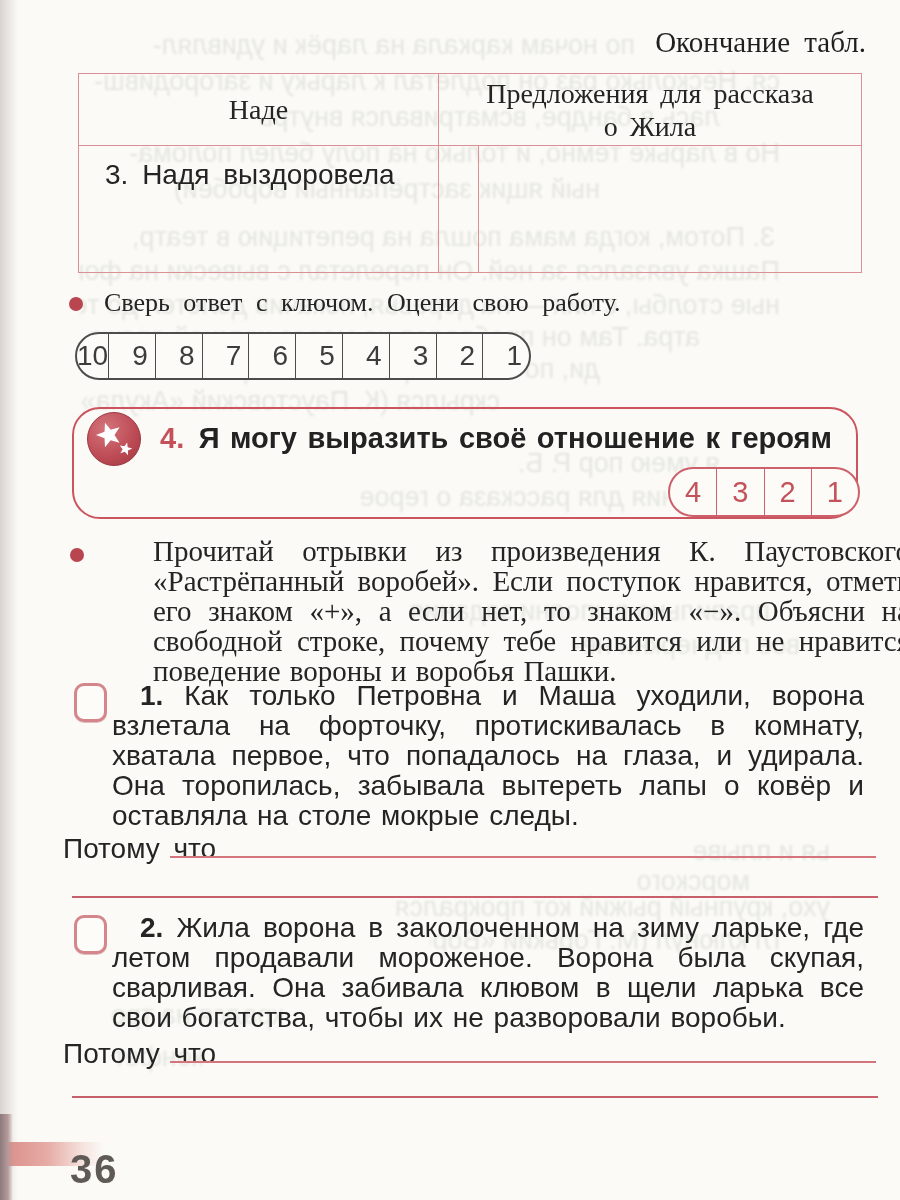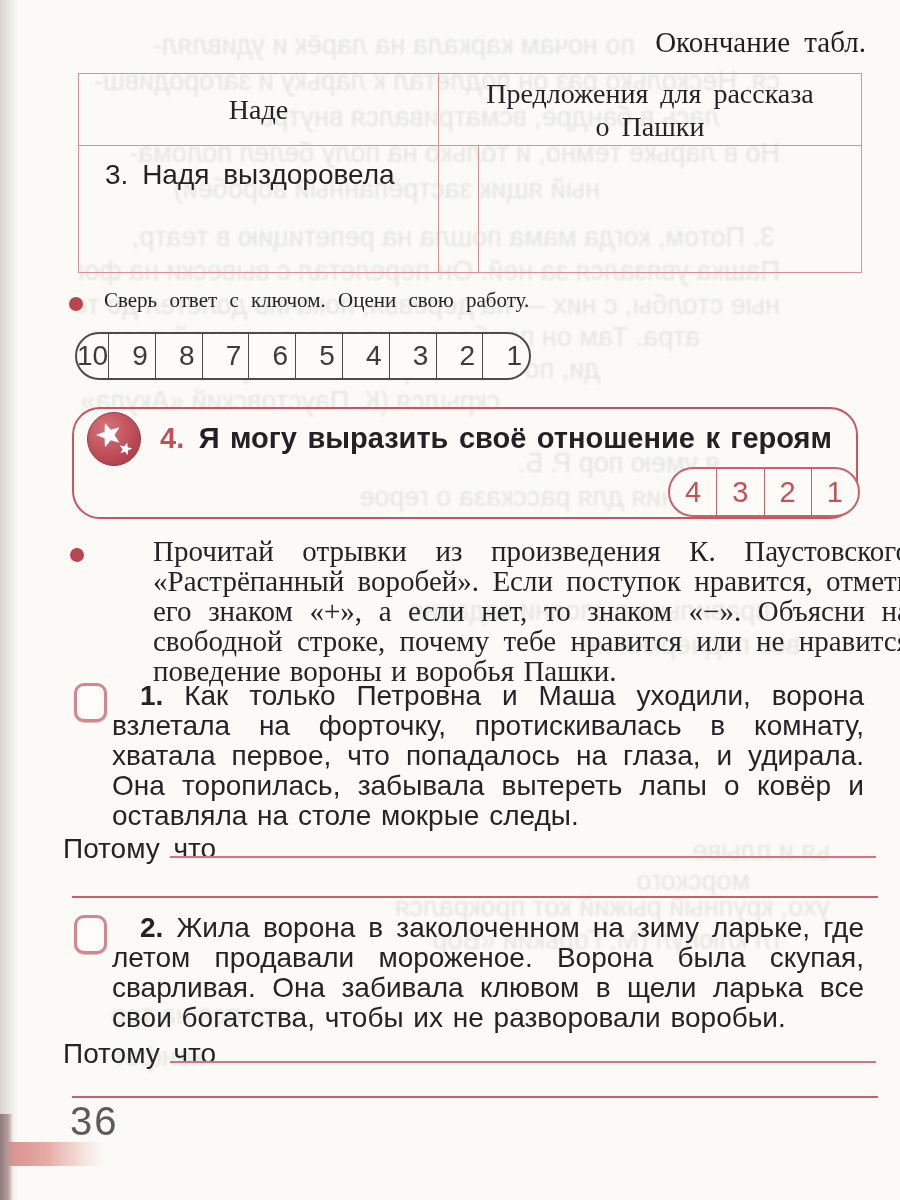--- a/index.html
+++ b/index.html
@@ -30,21 +30,21 @@
   .tbl .brow{display:flex;height:126px;gap:40px;}
   .tbl .c1{width:360px;border-right:1.5px solid #db9095;display:flex;align-items:center;justify-content:center;}
   .tbl .c2{flex:1;display:flex;flex-direction:column;align-items:center;justify-content:center;line-height:33px;}
   .tbl .hrow .serif{font-size:28px;word-spacing:5px;}
   .tbl .brow .c1{align-items:flex-start;justify-content:flex-start;padding:13px 0 0 26px;}
   .tbl .brow .c2{border-left:1.5px solid #db9095;margin-left:-1.5px;}
   .plan-cell{font-size:28px;word-spacing:6px;}
 
   
   .bullet{position:absolute;width:14px;height:14px;border-radius:50%;background:#b9454e;}
-  .check-line{position:absolute;left:104px;top:288px;width:700px;font-size:21px;word-spacing:7px;}
+  .check-line{position:absolute;left:104px;top:288px;width:700px;font-size:26px;word-spacing:7px;}
 
   
   .strip10{
     position:absolute;left:75px;top:332px;width:456px;height:48px;
     border:2px solid #4c4c4c;border-radius:24px;display:flex;background:#fcfbf7;gap:16px;
   }
   .strip10 .cell{
     flex:1;display:flex;align-items:center;justify-content:center;
     border-right:1.5px solid #4c4c4c;font-size:28px;color:#3c3c3c;
   }
@@ -91,21 +91,21 @@
     background:linear-gradient(to right,#d98b87 0%,#e6aba5 45%,#f6e3df 80%,rgba(246,227,223,0) 100%);
   }
   .gutter{
     position:absolute;left:0;top:0;width:18px;height:1200px;pointer-events:none;
     background:linear-gradient(to right,rgba(140,122,120,.30),rgba(140,122,120,0));
   }
   .gutter-dark{
     position:absolute;left:0;top:1114px;width:13px;height:86px;
     background:linear-gradient(to right,#8d797d,#b59a9a 60%,rgba(181,154,154,0));
   }
-  .page-num{position:absolute;left:70px;top:1099px;font-size:40px;font-weight:normal;
+  .page-num{position:absolute;left:70px;top:1147px;font-size:40px;font-weight:bold;
             color:#5f5a55;letter-spacing:2px;}
 </style>
 </head>
 <body>
 
 <div class="page">
 
   <div class="ghost-layer">
       <div class="ghost" style="left: 95px; top: 30px; width: 540px;">по ночам каркала на ларёк и удивлял-</div>
       <div class="ghost" style="left: 80px; top: 66px; width: 700px;">ся. Несколько раз он подлетал к ларьку и загородивш-</div>
@@ -131,21 +131,21 @@
     </div>
   <div class="gutter"></div>
 
   <div class="cont-label serif">Окончание табл.</div>
 
   <div class="tbl">
     <div class="hrow">
       <div class="c1 serif">Наде</div>
       <div class="c2">
         <span class="serif" style="font-size:28px;word-spacing:5px;">Предложения для рассказа</span>
-        <span class="serif" style="font-size:28px;word-spacing:5px;">о Пашки</span>
+        <span class="serif" style="font-size:28px;word-spacing:5px;">о Жила</span>
       </div>
     </div>
     <div class="brow">
       <div class="c1 plan-cell sans">3. Надя выздоровела</div>
       <div class="c2"></div>
     </div>
   </div>
 
   <span class="bullet" style="left:69px;top:297px;"></span>
   <div class="check-line serif">Сверь ответ с ключом. Оцени свою работу.</div>

